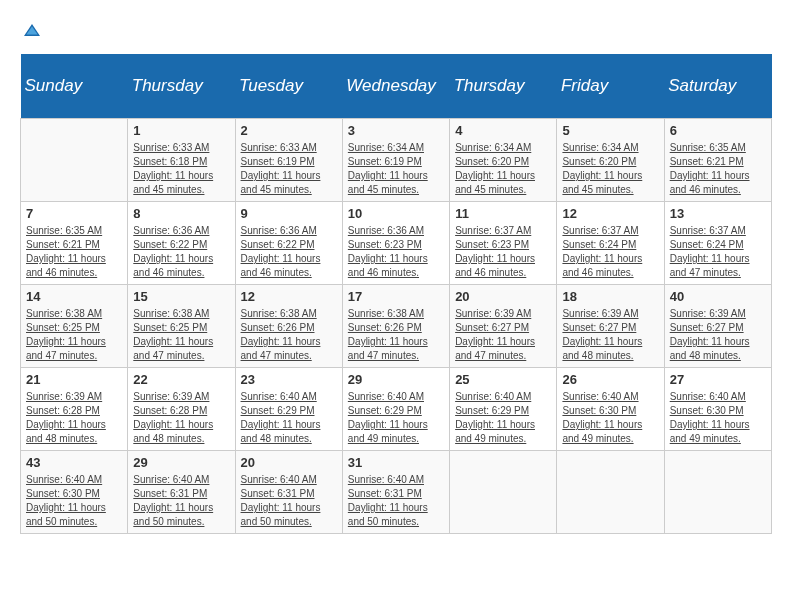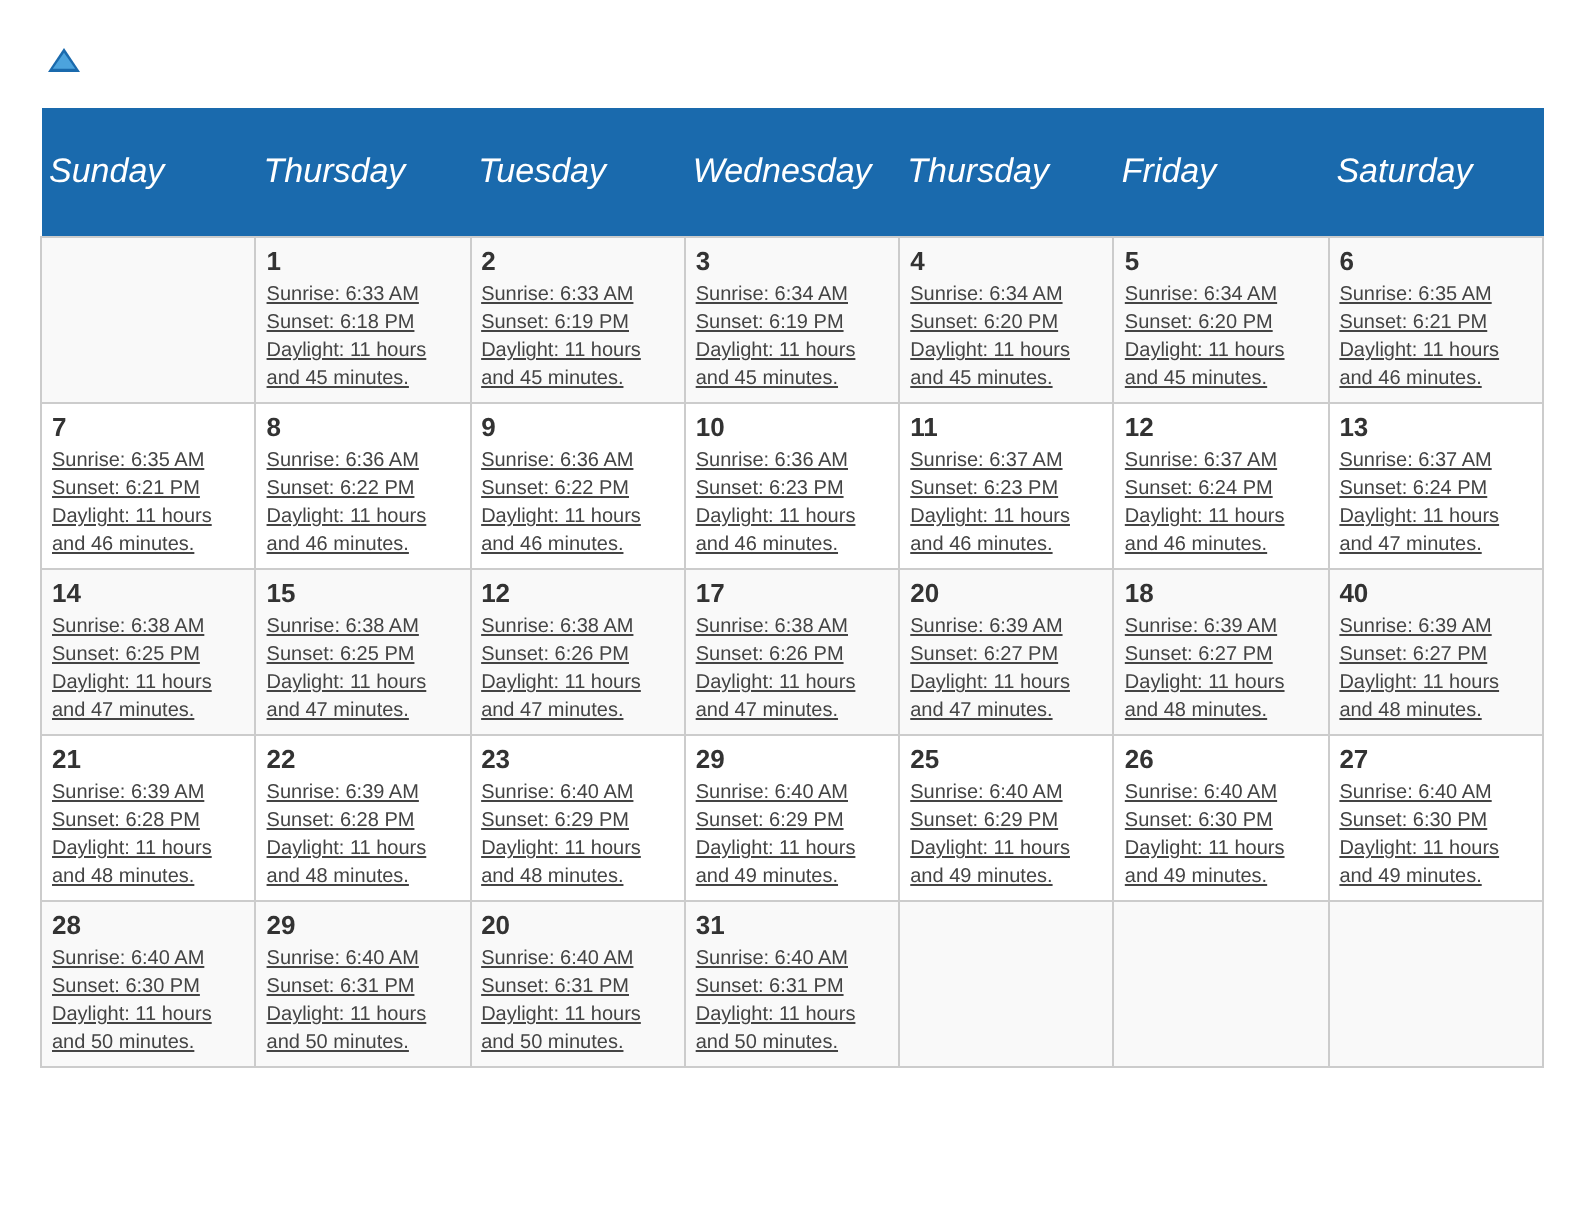--- a/index.html
+++ b/index.html
@@ -323,21 +323,21 @@
         <td>
           <span class="day-number">27</span>
           <div class="day-info" style="white-space: pre-line;">Sunrise: 6:40 AM
 Sunset: 6:30 PM
 Daylight: 11 hours
 and 49 minutes.</div>
         </td>
       </tr>
       <tr>
         <td>
-          <span class="day-number">28</span>
+          <span class="day-number">43</span>
           <div class="day-info" style="white-space: pre-line;">Sunrise: 6:40 AM
 Sunset: 6:30 PM
 Daylight: 11 hours
 and 50 minutes.</div>
         </td>
         <td>
           <span class="day-number">29</span>
           <div class="day-info" style="white-space: pre-line;">Sunrise: 6:40 AM
 Sunset: 6:31 PM
 Daylight: 11 hours

